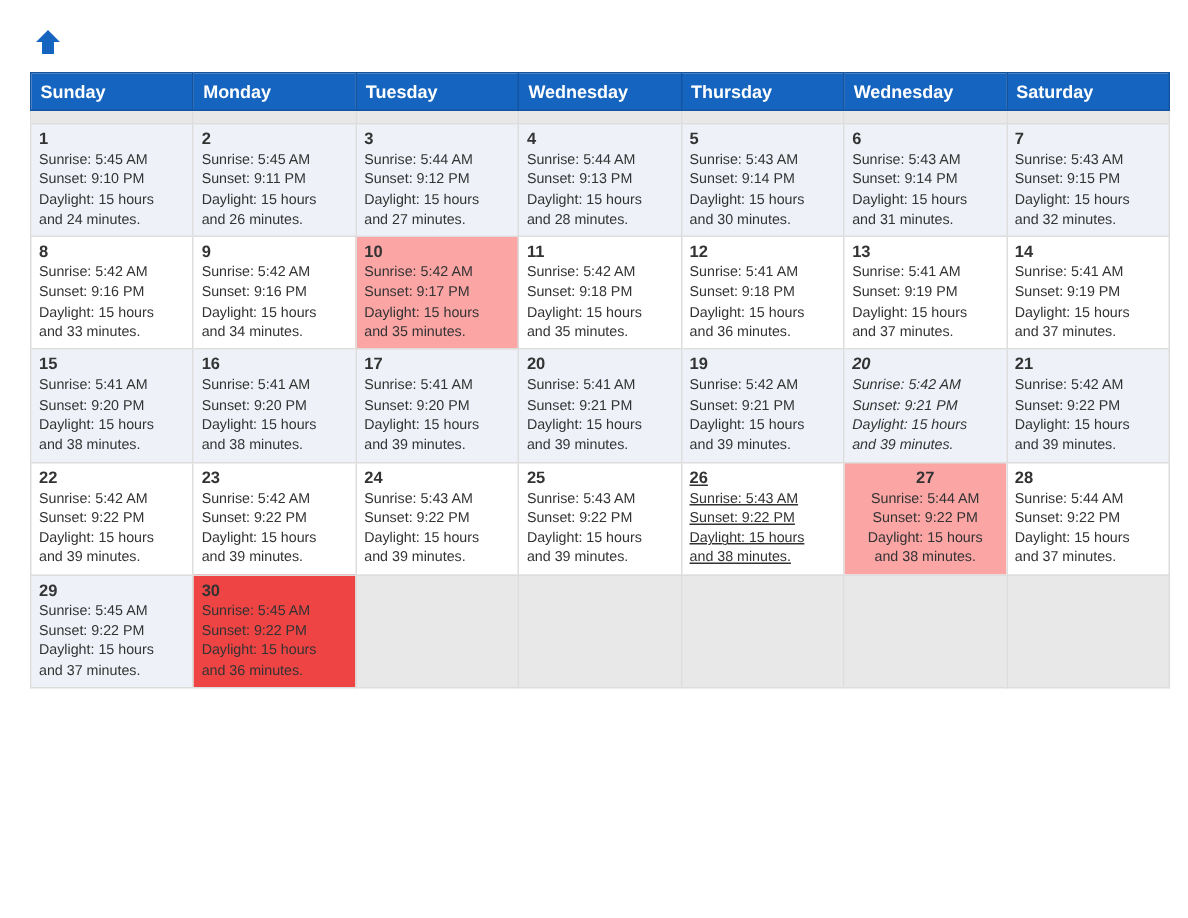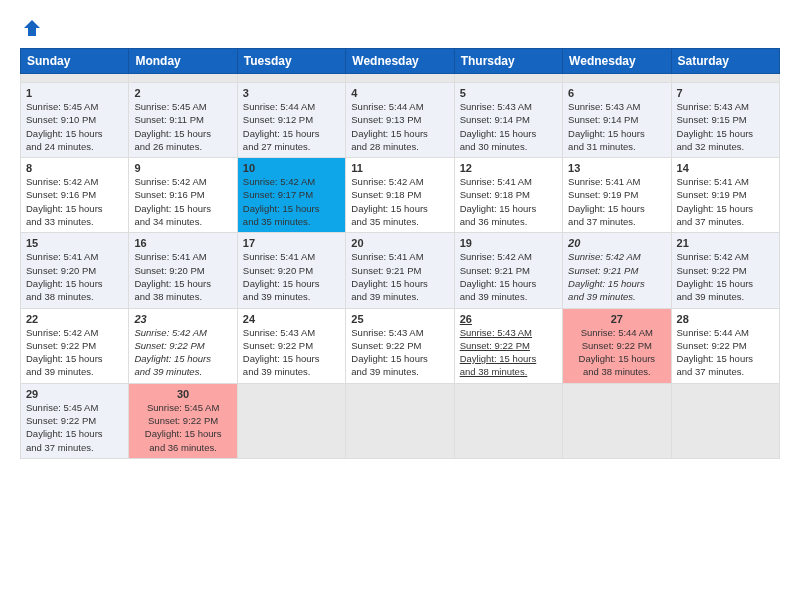--- a/index.html
+++ b/index.html
@@ -202,21 +202,21 @@
             <div class="cell-text">Daylight: 15 hours</div>
             <div class="cell-text">and 33 minutes.</div>
           </td>
           <td style="background: rgb(255, 255, 255);">
             <span class="day-num">9</span>
             <div class="cell-text">Sunrise: 5:42 AM</div>
             <div class="cell-text">Sunset: 9:16 PM</div>
             <div class="cell-text">Daylight: 15 hours</div>
             <div class="cell-text">and 34 minutes.</div>
           </td>
-          <td style="background: #0ea5e9;">
+          <td style="background: #fca5a5;">
             <span class="day-num">10</span>
             <div class="cell-text">Sunrise: 5:42 AM</div>
             <div class="cell-text">Sunset: 9:17 PM</div>
             <div class="cell-text">Daylight: 15 hours</div>
             <div class="cell-text">and 35 minutes.</div>
           </td>
           <td style="background: rgb(255, 255, 255);">
             <span class="day-num">11</span>
             <div class="cell-text">Sunrise: 5:42 AM</div>
             <div class="cell-text">Sunset: 9:18 PM</div>
@@ -297,21 +297,21 @@
           </td>
         </tr>
         <tr>
           <td style="background: rgb(255, 255, 255);">
             <span class="day-num">22</span>
             <div class="cell-text">Sunrise: 5:42 AM</div>
             <div class="cell-text">Sunset: 9:22 PM</div>
             <div class="cell-text">Daylight: 15 hours</div>
             <div class="cell-text">and 39 minutes.</div>
           </td>
-          <td style="background: rgb(255, 255, 255); font-style: italic;">
+          <td style="background: rgb(255, 255, 255);">
             <span class="day-num">23</span>
             <div class="cell-text">Sunrise: 5:42 AM</div>
             <div class="cell-text">Sunset: 9:22 PM</div>
             <div class="cell-text">Daylight: 15 hours</div>
             <div class="cell-text">and 39 minutes.</div>
           </td>
           <td style="background: rgb(255, 255, 255);">
             <span class="day-num">24</span>
             <div class="cell-text">Sunrise: 5:43 AM</div>
             <div class="cell-text">Sunset: 9:22 PM</div>
@@ -348,21 +348,21 @@
           </td>
         </tr>
         <tr>
           <td style="background: rgb(238, 242, 248);">
             <span class="day-num">29</span>
             <div class="cell-text">Sunrise: 5:45 AM</div>
             <div class="cell-text">Sunset: 9:22 PM</div>
             <div class="cell-text">Daylight: 15 hours</div>
             <div class="cell-text">and 37 minutes.</div>
           </td>
-          <td style="background: #fca5a5; text-align: center;">
+          <td style="background: #ef4444;">
             <span class="day-num">30</span>
             <div class="cell-text">Sunrise: 5:45 AM</div>
             <div class="cell-text">Sunset: 9:22 PM</div>
             <div class="cell-text">Daylight: 15 hours</div>
             <div class="cell-text">and 36 minutes.</div>
           </td>
           <td class="cell-empty"></td>
           <td class="cell-empty"></td>
           <td class="cell-empty"></td>
           <td class="cell-empty"></td>

